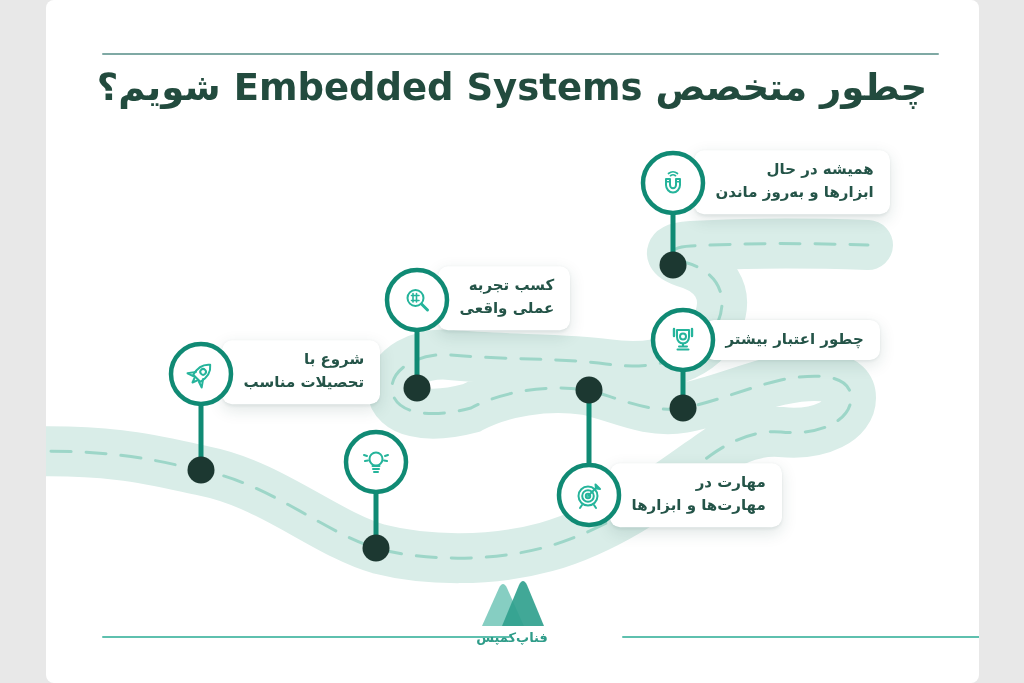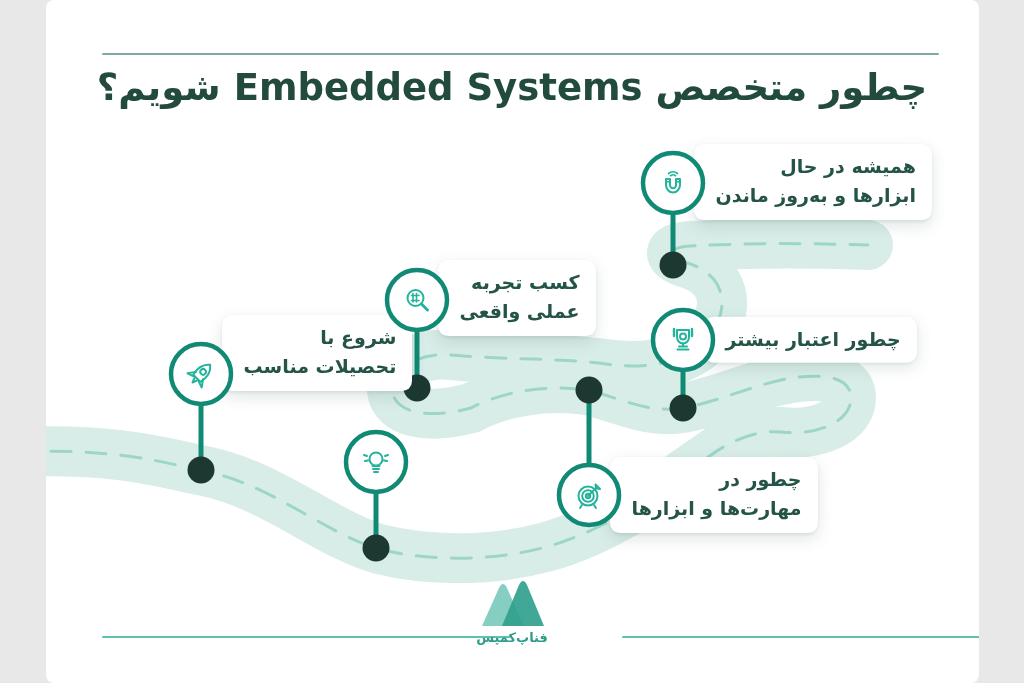--- a/index.html
+++ b/index.html
@@ -18,21 +18,21 @@
     font-size:37px;font-weight:700;color:#224b3e;direction:rtl;
     letter-spacing:0;
   }
   svg.layer{position:absolute;left:0;top:0;pointer-events:none;}
   #gfx-under{z-index:1;}
   #gfx-over{z-index:3;}
   .card{
     position:absolute;z-index:2;background:#ffffff;border-radius:10px;
     box-shadow:0 5px 16px rgba(25,70,60,.13), 0 1px 3px rgba(25,70,60,.08);
     padding:8px 16px 9px 22px;direction:rtl;text-align:right;
-    color:#245448;font-size:19px;font-weight:700;line-height:1.55;
+    color:#245448;font-size:15px;font-weight:700;line-height:1.55;
     transform:translateY(-50%);white-space:nowrap;
   }
   .card span{display:block;}
   #logo{
     position:absolute;left:0;right:0;top:576px;z-index:2;
     display:flex;flex-direction:column;align-items:center;justify-content:space-between;
   }
   #logo-text{
     margin-top:2px;font-size:13px;font-weight:700;color:#2e9c89;direction:rtl;
   }
@@ -94,26 +94,26 @@
     <line x1="627" y1="183" x2="627" y2="265" stroke="#108a74" stroke-width="5"></line>
 
     <circle cx="155" cy="470" r="13.5" fill="#1c3831"></circle>
     <circle cx="330" cy="548" r="13.5" fill="#1c3831"></circle>
     <circle cx="371" cy="388" r="13.5" fill="#1c3831"></circle>
     <circle cx="543" cy="390" r="13.5" fill="#1c3831"></circle>
     <circle cx="637" cy="408" r="13.5" fill="#1c3831"></circle>
     <circle cx="627" cy="265" r="13.5" fill="#1c3831"></circle>
   </svg>
 
-  <div class="card" style="left:176px;top:353px;" dir="rtl">
+  <div class="card" style="left:176px;top:372px;" dir="rtl">
     <span>شروع با</span>
     <span>تحصیلات مناسب</span>
   </div>
   <div class="card" style="left:564px;top:495px;" dir="rtl">
-    <span>چطور در</span>
+    <span>مهارت در</span>
     <span>مهارت‌ها و ابزارها</span>
   </div>
   <div class="card" style="left:392px;top:298px;" dir="rtl">
     <span>کسب تجربه</span>
     <span>عملی واقعی</span>
   </div>
   <div class="card" style="left:658px;top:340px;" dir="rtl">
     <span>چطور اعتبار بیشتر</span>
   </div>
   <div class="card" style="left:648px;top:182px;" dir="rtl">

